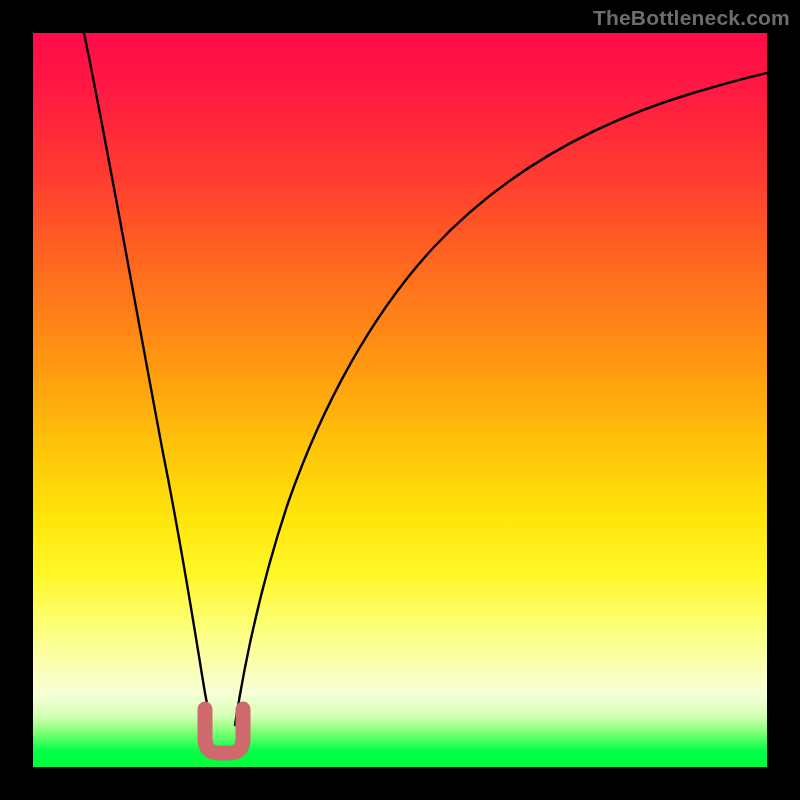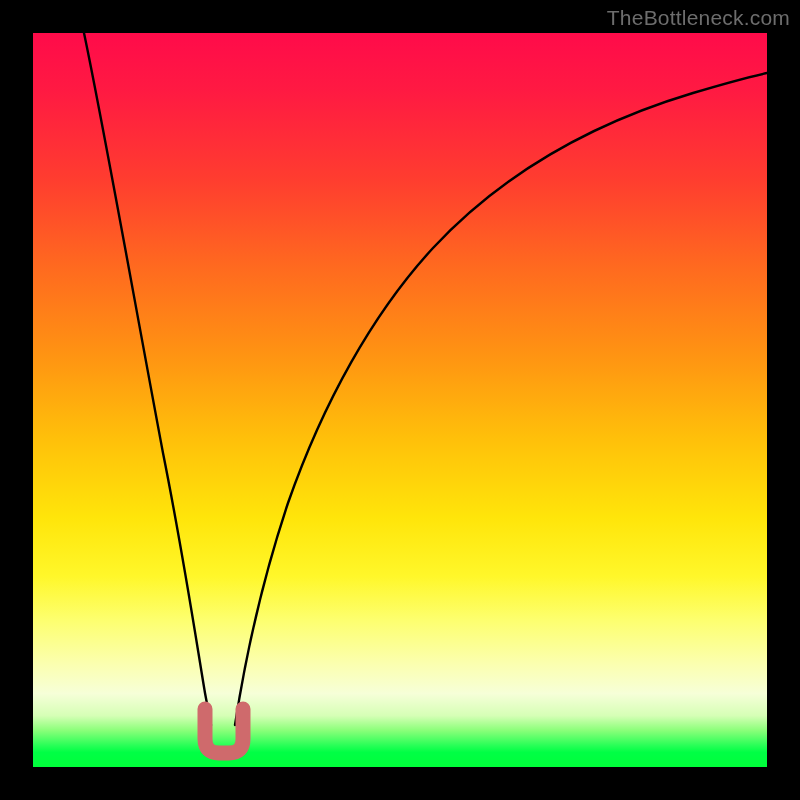--- a/index.html
+++ b/index.html
@@ -52,21 +52,21 @@
     width: 734px;
     height: 734px;
     pointer-events: none;
   }
   .watermark {
     position: absolute;
     top: 6px;
     right: 10px;
     color: #6d6d6d;
     font-size: 21px;
-    font-weight: 400;
+    font-weight: 700;
     letter-spacing: 0.2px;
     user-select: none;
   }
 </style>
 </head>
 <body>
 
 <div class="frame">
 
   <div class="plot">

